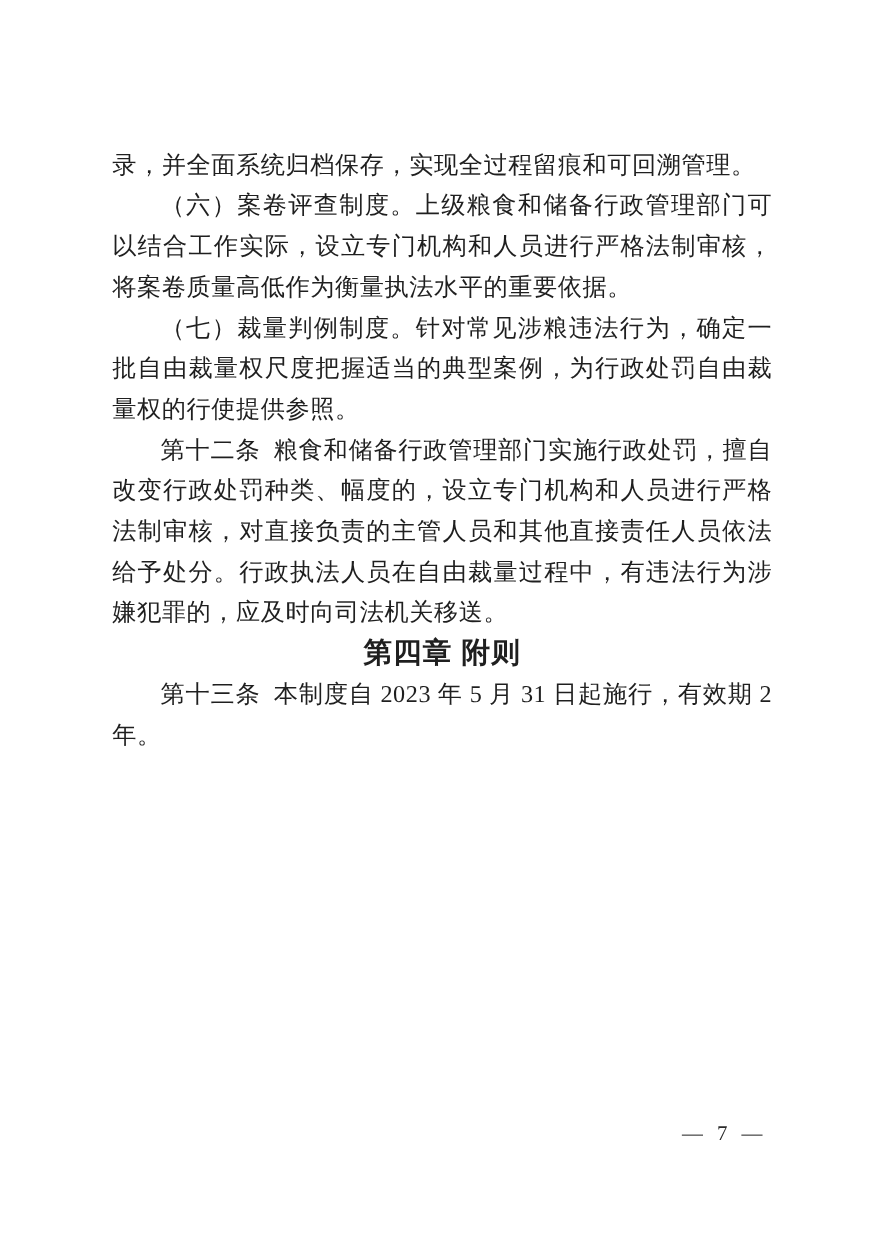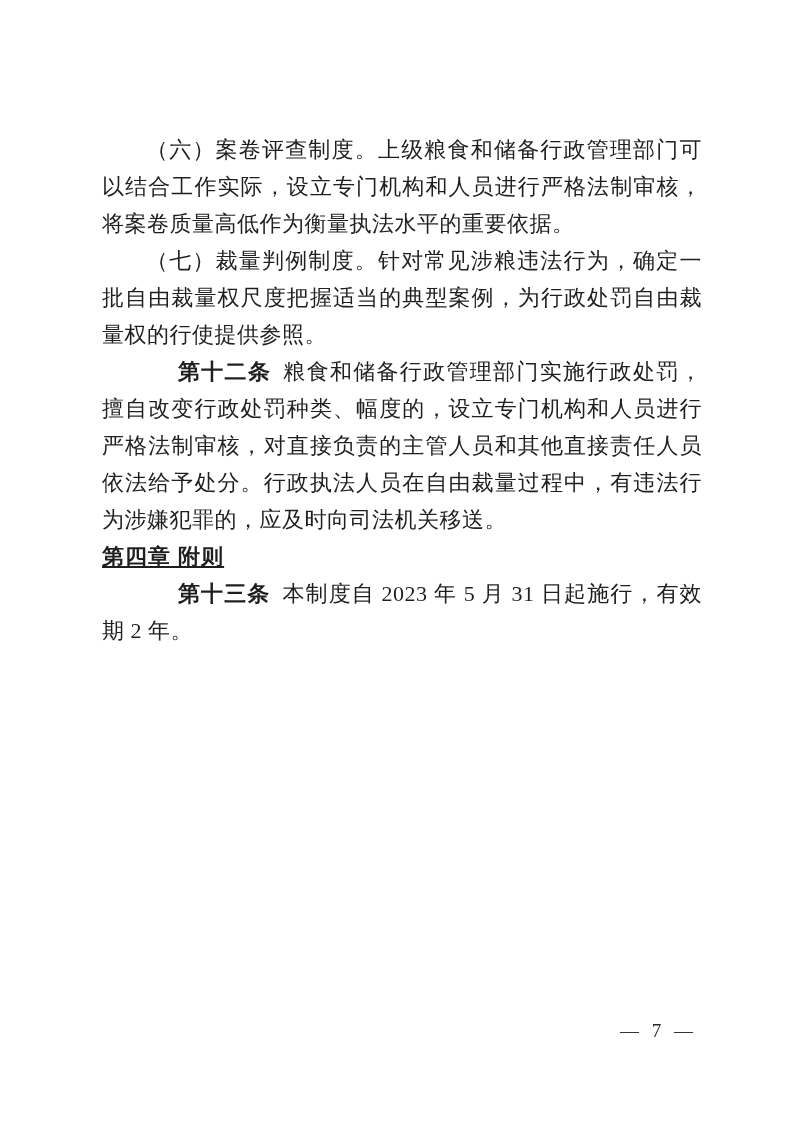--- a/index.html
+++ b/index.html
@@ -35,56 +35,55 @@
   .content p { margin: 0; }
 
   
   p.cont { text-indent: 0; }
 
   
   p.indent { text-indent: 2em; }
 
   
   .lead {
-    font-weight: bold;
+    font-weight: normal;
     font-family: "Liberation Sans", "DejaVu Sans", sans-serif;
     margin-right: 0.55em;
-    margin-left: 32px;
   }
 
   
   .chapter {
-    text-align: left;
+    text-align: center;
     text-indent: 0;
     font-weight: bold;
     font-family: "Liberation Sans", "DejaVu Sans", sans-serif;
-    font-size: 22px;
+    font-size: 26px;
     margin-top: 25px;
     margin-bottom: 30px;
     letter-spacing: 1px;
-    text-decoration: underline;
   }
 
   .footer {
     position: absolute;
     top: 1020px;
     right: 96px;
     font-size: 19px;
     color: #2a2a2a;
     letter-spacing: 4px;
     font-family: "Liberation Serif", "DejaVu Serif", serif;
   }
 </style>
 </head>
 <body>
 
 <div class="page">
 
   <div class="content">
 
+    <p class="cont">录，并全面系统归档保存，实现全过程留痕和可回溯管理。</p>
 
 
     <p class="indent">（六）案卷评查制度。上级粮食和储备行政管理部门可以结合工作实际，设立专门机构和人员进行严格法制审核，将案卷质量高低作为衡量执法水平的重要依据。</p>
 
     <p class="indent">（七）裁量判例制度。针对常见涉粮违法行为，确定一批自由裁量权尺度把握适当的典型案例，为行政处罚自由裁量权的行使提供参照。</p>
 
     <p class="indent"><span class="lead">第十二条</span><span>粮食和储备行政管理部门实施行政处罚，擅自改变行政处罚种类、幅度的，设立专门机构和人员进行严格法制审核，对直接负责的主管人员和其他直接责任人员依法给予处分。行政执法人员在自由裁量过程中，有违法行为涉嫌犯罪的，应及时向司法机关移送。</span></p>
 
     <p class="chapter">第四章 附则</p>
 

